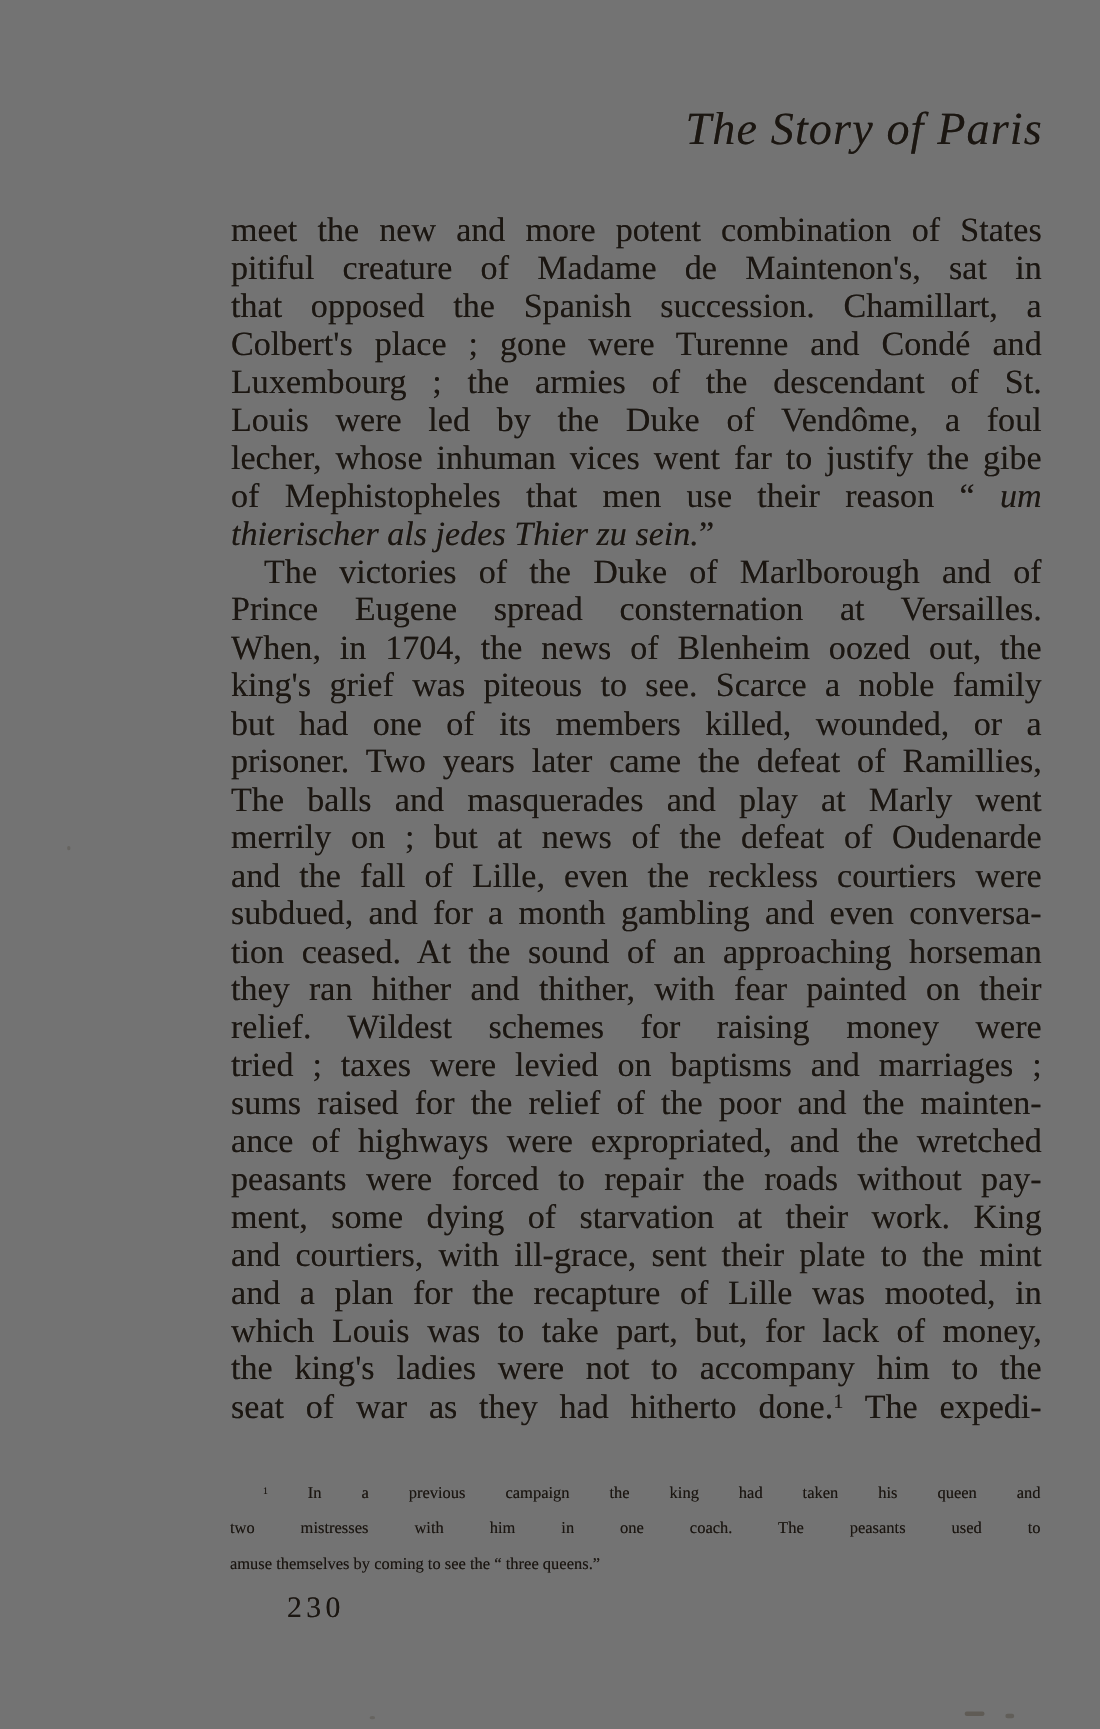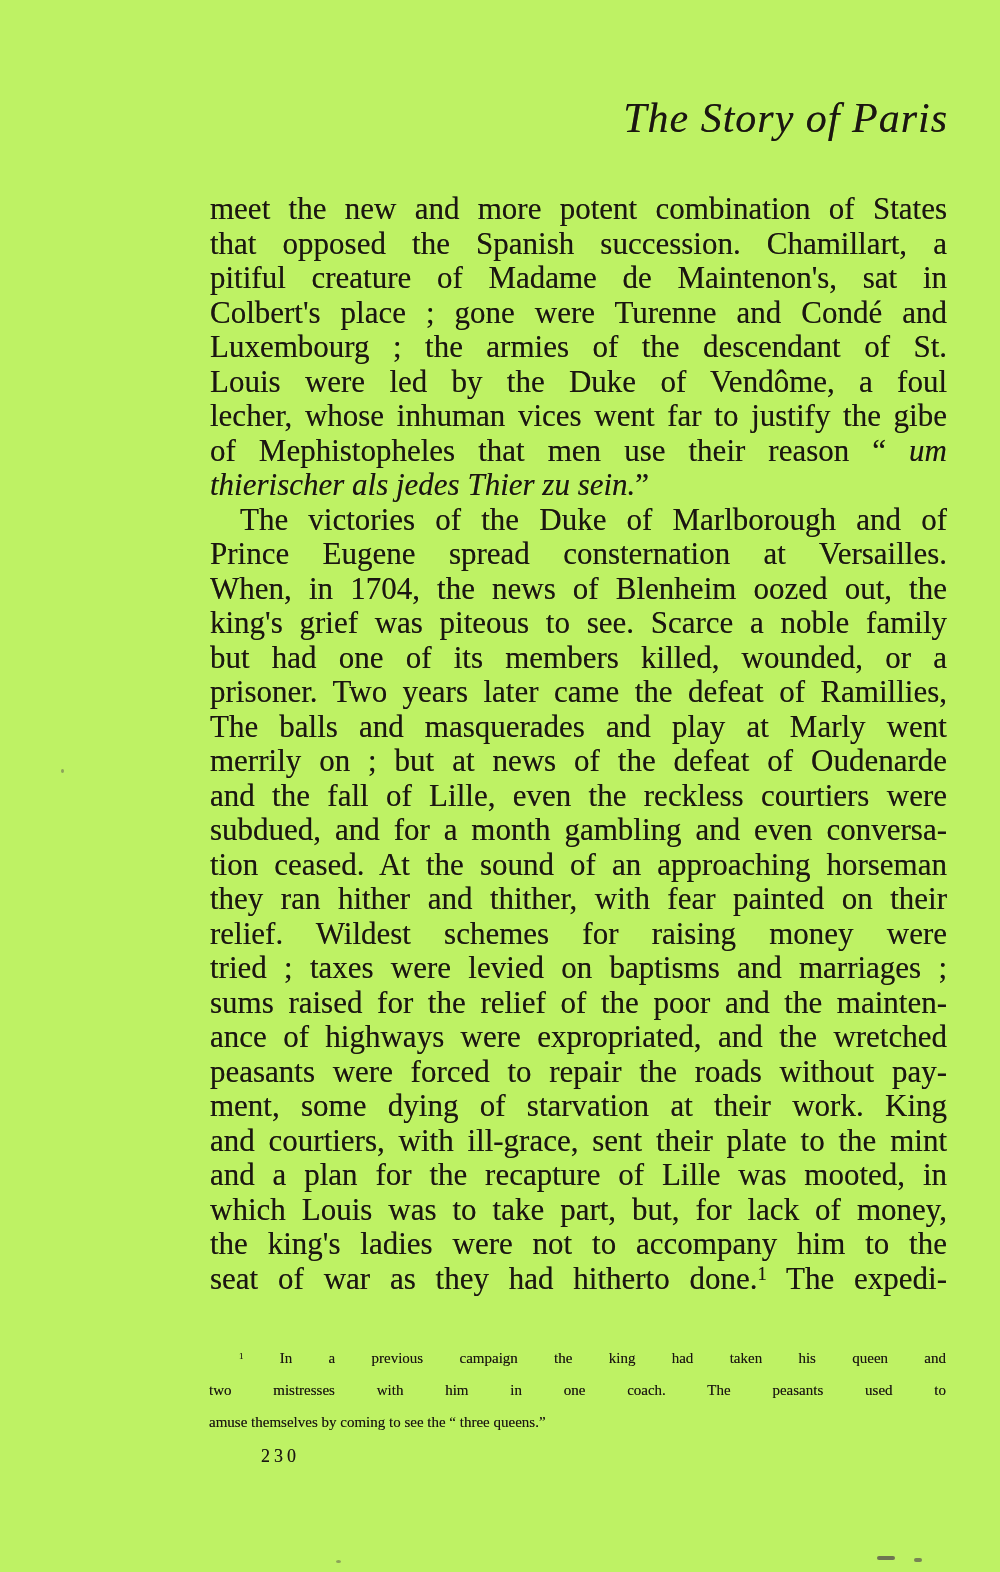--- a/index.html
+++ b/index.html
@@ -1,20 +1,20 @@
 <!DOCTYPE html>
 <html><head>
 <meta charset="utf-8">
 <style>
   html, body { margin: 0; padding: 0; background: #e8e8e6; }
   .page {
     position: relative;
     width: 1000px;
     height: 1572px;
-    background: #bef264;
+    background: #737373;
     font-family: "Liberation Serif", serif;
     color: #1b1611;
     overflow: hidden;
     text-shadow: 0 0 0.5px rgba(20,15,10,0.55);
   }
   .header {
     position: absolute;
     top: 94px;
     right: 52px;
     font-style: italic;
@@ -53,21 +53,21 @@
   }
   .footnote .line {
     font-size: 15px;
     line-height: 32px;
     height: 32px;
   }
   .page-number {
     position: absolute;
     left: 261px;
     top: 1446px;
-    font-size: 18px;
+    font-size: 27px;
     letter-spacing: 4px;
   }
   .artifact {
     position: absolute;
     background: #5a554e;
     border-radius: 50%;
   }
   .a1 { left: 61px;  top: 769px;  width: 3px;  height: 4px; opacity: .5; }
   .a2 { left: 877px; top: 1556px; width: 18px; height: 4px; border-radius: 2px; opacity: .8; }
   .a3 { left: 914px; top: 1558px; width: 8px;  height: 4px; border-radius: 2px; opacity: .7; }
@@ -75,22 +75,22 @@
 </style>
 </head>
 <body>
 
 <div class="page">
 
   <div class="header">The Story of Paris</div>
 
   <div class="body-block">
       <div class="line"><span>meet the new and more potent combination of States</span></div>
+      <div class="line"><span>pitiful creature of Madame de Maintenon's, sat in</span></div>
       <div class="line"><span>that opposed the Spanish succession.  Chamillart, a</span></div>
-      <div class="line"><span>pitiful creature of Madame de Maintenon's, sat in</span></div>
       <div class="line"><span>Colbert's place ; gone were Turenne and Condé and</span></div>
       <div class="line"><span>Luxembourg ; the armies of the descendant of St.</span></div>
       <div class="line"><span>Louis were led by the Duke of Vendôme, a foul</span></div>
       <div class="line"><span>lecher, whose inhuman vices went far to justify the gibe</span></div>
       <div class="line"><span>of Mephistopheles that men use their reason “ </span><span class="i">um</span></div>
       <div class="line last"><span class="i">thierischer als jedes Thier zu sein.</span><span>”</span></div>
       <div class="line"><span class="indent"></span><span>The victories of the Duke of Marlborough and of</span></div>
       <div class="line"><span>Prince Eugene spread consternation at Versailles.</span></div>
       <div class="line"><span>When, in 1704, the news of Blenheim oozed out, the</span></div>
       <div class="line"><span>king's grief was piteous to see.  Scarce a noble family</span></div>

